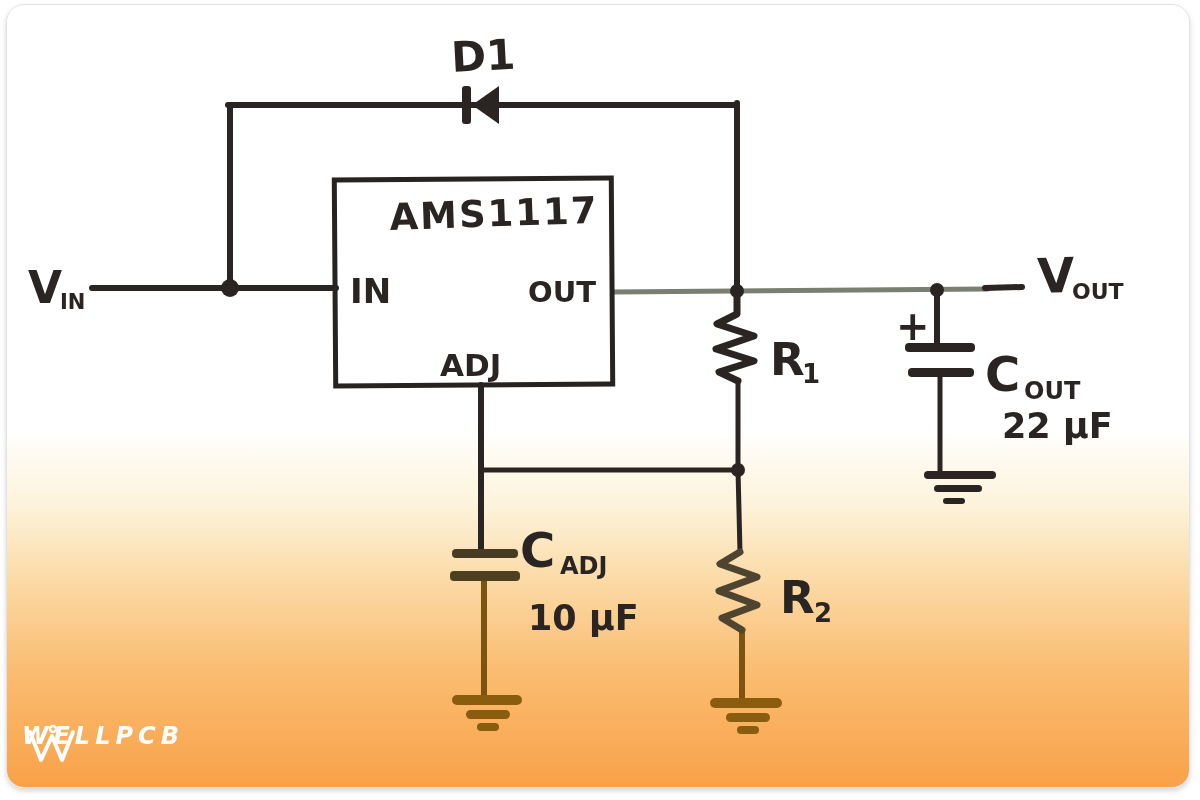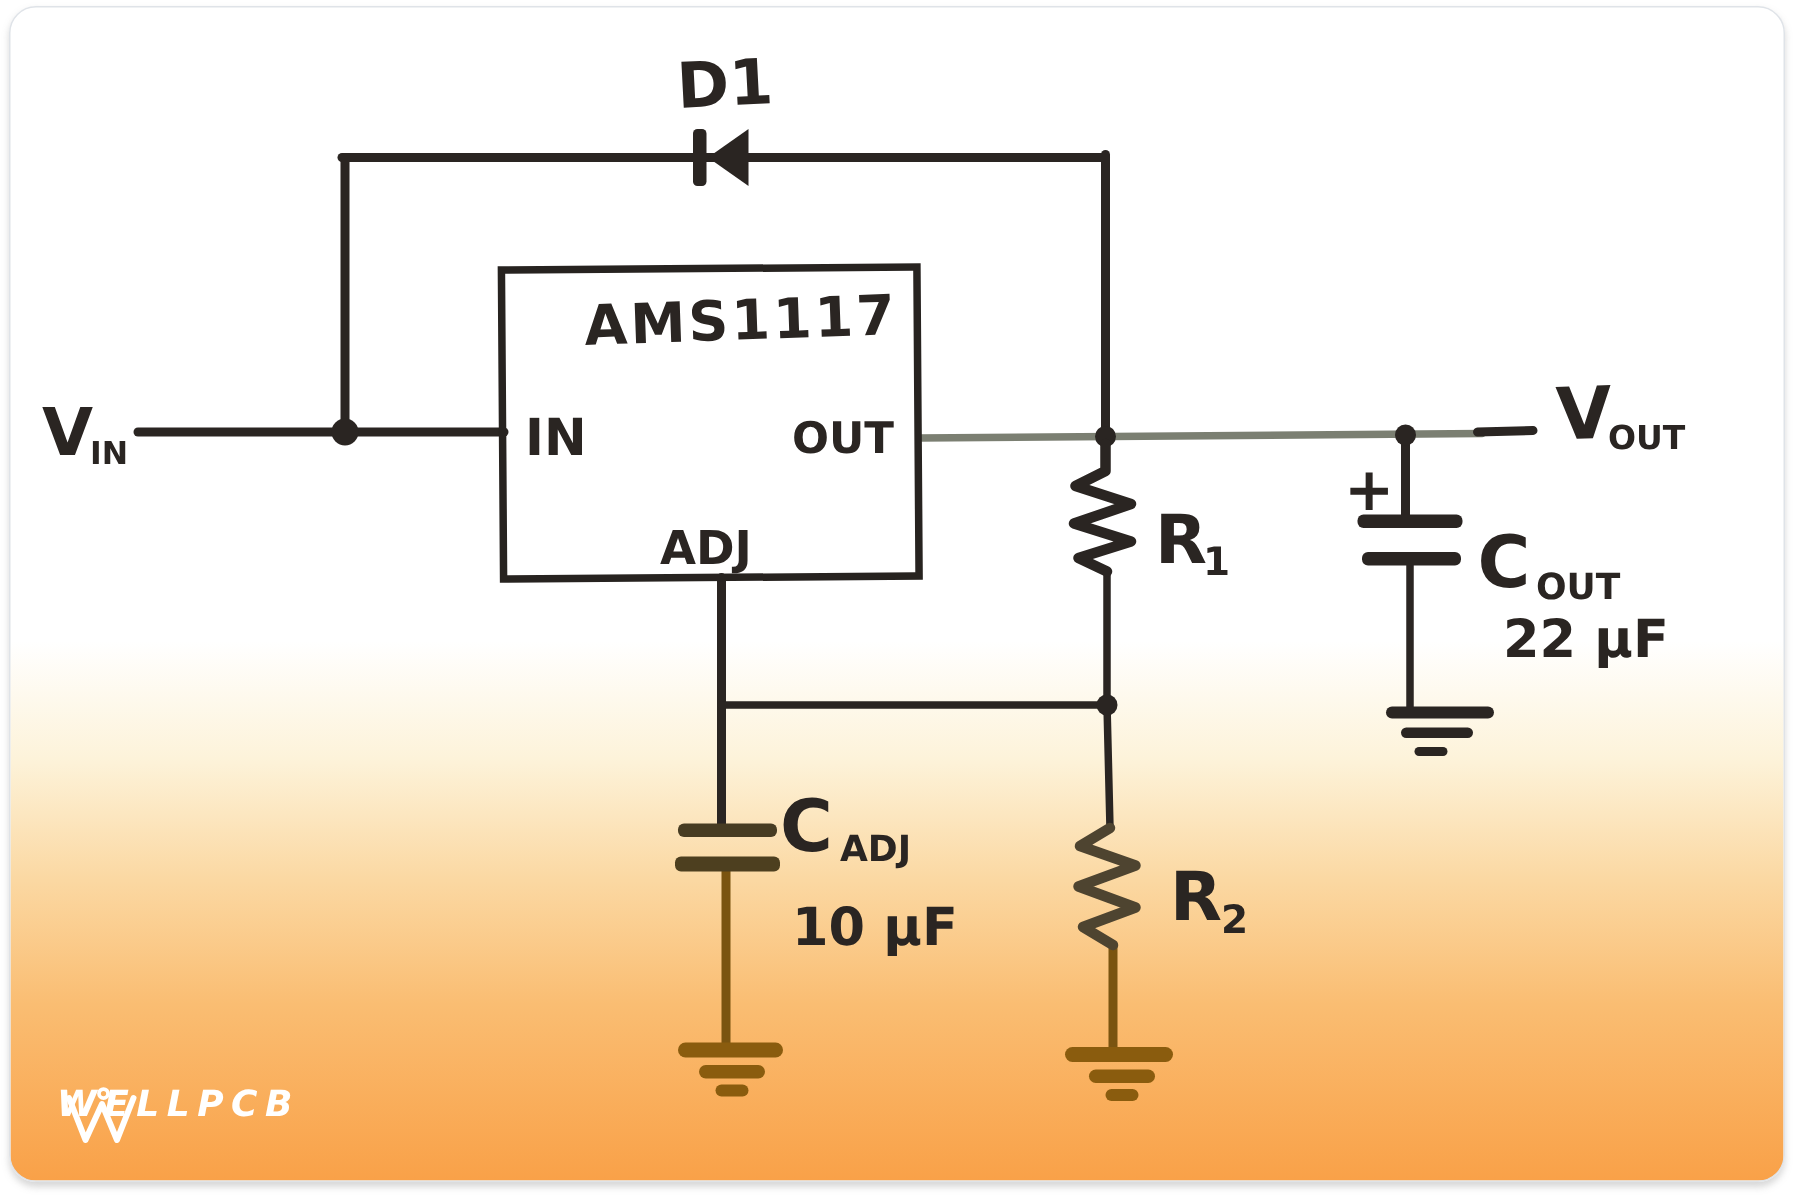--- a/index.html
+++ b/index.html
@@ -7,21 +7,21 @@
           font-family:"DejaVu Sans", sans-serif;}
   .card{position:absolute;left:6px;top:4px;width:1182px;height:782px;border-radius:18px;
         border:1.5px solid #dfe3e8;
         box-shadow:0 3px 5px rgba(140,140,140,.35);
         background:linear-gradient(180deg,#ffffff 0%,#ffffff 54%,#fdf3da 64%,#fbd9a4 74%,#fabd72 85%,#f9a148 100%);}
   svg{position:absolute;left:0;top:0;}
   text{font-family:"DejaVu Sans", sans-serif;font-weight:700;fill:#2a2522;}
   .ink{stroke:#2a2522;fill:none;stroke-linecap:round;stroke-linejoin:round;}
   .gray{stroke:#7b7f72;fill:none;stroke-linecap:round;}
   .brown{stroke:#7a5410;fill:none;stroke-linecap:round;}
-  .footer{position:absolute;left:38px;top:722px;display:flex;gap:10px;}
+  .footer{position:absolute;left:22px;top:722px;display:flex;gap:10px;}
   .brand{color:#ffffff;font-style:italic;font-weight:700;font-size:24px;letter-spacing:5px;}
 </style>
 </head>
 <body>
 
 <div class="canvas">
   <div class="card"></div>
 
   <svg width="1200" height="800" viewBox="0 0 1200 800">
 

